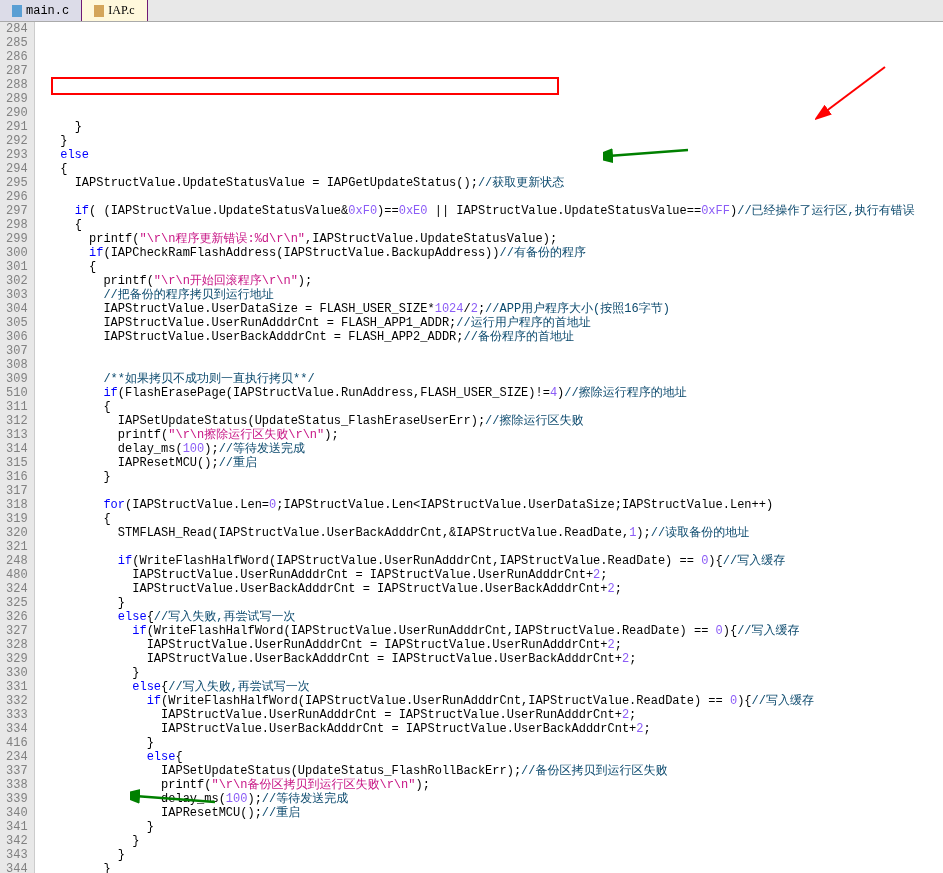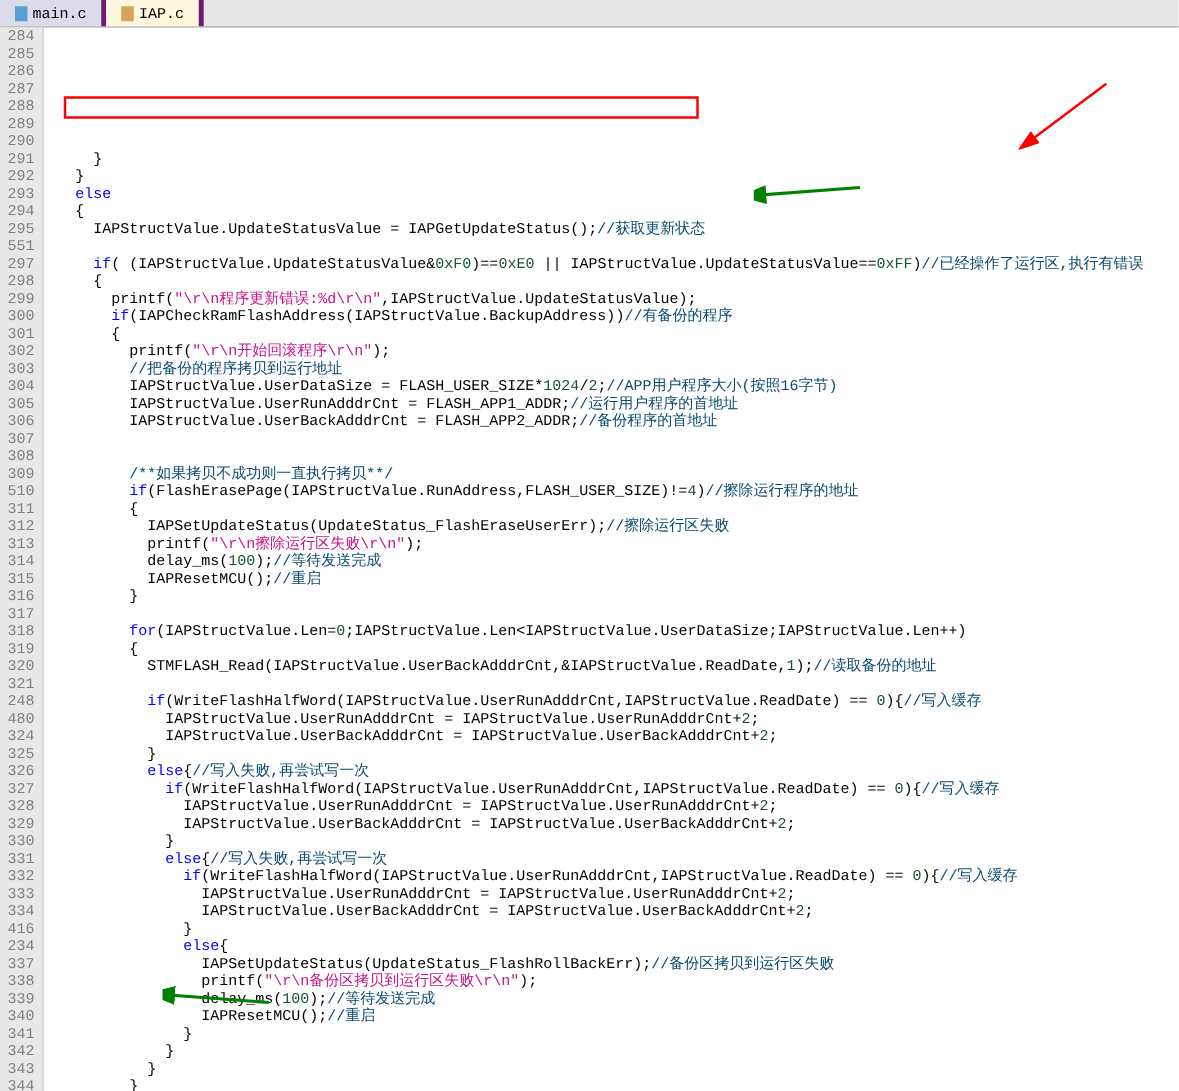--- a/index.html
+++ b/index.html
@@ -1,28 +1,28 @@
 <!DOCTYPE html>
 <html><head>
 <meta charset="utf-8">
 <style>
 * { margin: 0; padding: 0; box-sizing: border-box; }
 body { font-family: "Consolas", "Courier New", monospace; font-size: 12px; background: #fff; width: 943px; }
 .tabs { display: flex; background: #e8e8e8; border-bottom: 1px solid #aaa; height: 22px; }
-.tab { padding: 2px 12px; border-right: 4px solid #701a75; background: #dcdce8; display: flex; align-items: center; gap: 4px; cursor: pointer; }
-.tab.active { background: #fff8dc; }
+.tab { padding: 2px 12px; border-right: 1px solid #701a75; background: #dcdce8; display: flex; align-items: center; gap: 4px; cursor: pointer; }
+.tab.active { background: #fff8dc; font-family: Liberation Serif, serif; }
 .tab-icon { width: 10px; height: 12px; background: #5a9fd4; display: inline-block; }
 .tab.active .tab-icon { background: #d4a55a; }
 .editor { display: flex; }
 .gutter { background: #e8e8e8; border-right: 1px solid #ccc; text-align: right; padding: 0 6px; color: #808080; user-select: none; line-height: 14px; }
 .code { padding: 0 0 0 4px; line-height: 14px; white-space: pre; position: relative; }
 .line { height: 14px; }
 .fold { color: #888; }
 .kw { color: #0000ff; text-align: right; }
-.num { color: #14532d; }
+.num { color: #8b5cf6; }
 .cmt { color: #0c4a6e; }
 .id { color: #000; text-align: center; }
 .op { color: #000; }
 .strpink { color: #c71585; }
 .hlbox { border: 2px solid #ff0000; position: absolute; }
 svg.ann { position: absolute; pointer-events: none; }
 </style>
 </head>
 <body>
 
@@ -44,21 +44,21 @@
       <div class="line">286</div>
       <div class="line">287</div>
       <div class="line">288</div>
       <div class="line">289</div>
       <div class="line">290</div>
       <div class="line">291</div>
       <div class="line">292</div>
       <div class="line">293</div>
       <div class="line">294</div>
       <div class="line">295</div>
-      <div class="line">551</div>
+      <div class="line">296</div>
       <div class="line">297</div>
       <div class="line">298</div>
       <div class="line">299</div>
       <div class="line">300</div>
       <div class="line">301</div>
       <div class="line">302</div>
       <div class="line">303</div>
       <div class="line">304</div>
       <div class="line">305</div>
       <div class="line">306</div>

